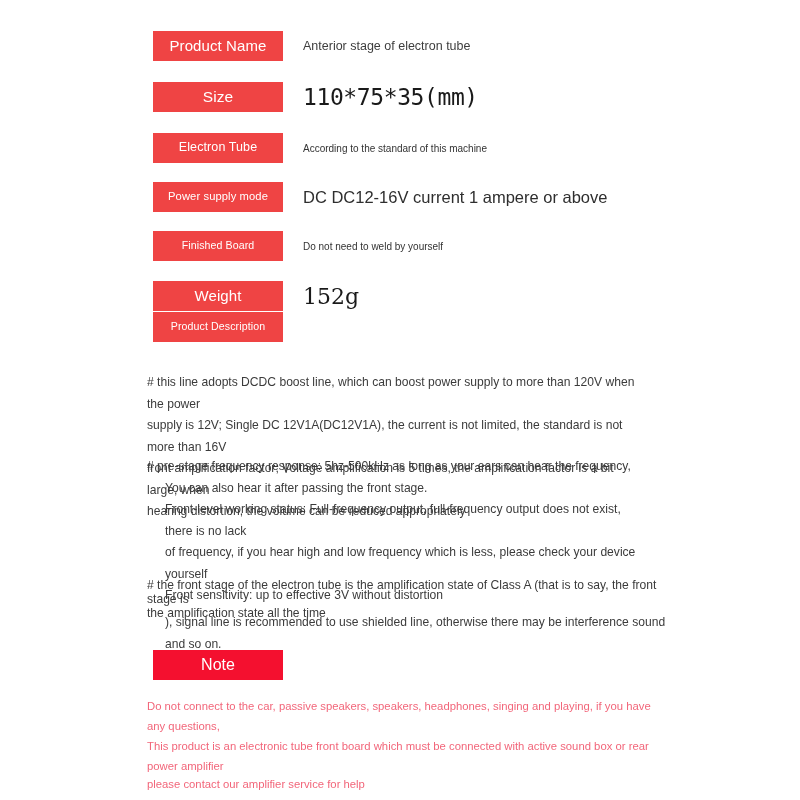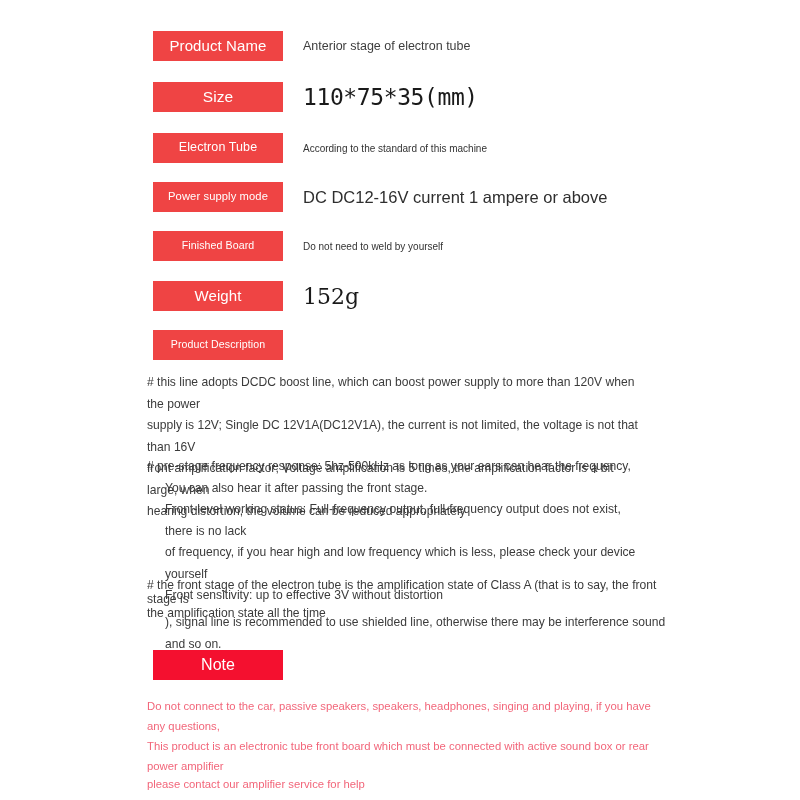--- a/index.html
+++ b/index.html
@@ -153,28 +153,28 @@
         <div class="spec-value val-lg">DC DC12-16V current 1 ampere or above</div>
       </div>
       <div class="spec-row" style="top: 231px;">
         <div class="spec-label lbl-xs">Finished Board</div>
         <div class="spec-value val-md">Do not need to weld by yourself</div>
       </div>
       <div class="spec-row" style="top: 281px;">
         <div class="spec-label lbl-lg">Weight</div>
         <div class="spec-value val-serif">152g</div>
       </div>
-      <div class="spec-row" style="top: 330px;">
+      <div class="spec-row" style="top: 312px;">
         <div class="spec-label lbl-xs">Product Description</div>
       </div>
     </div>
 
   <div class="desc-block" id="desc-para-1" style="top:372px;">
       <p># this line adopts DCDC boost line, which can boost power supply to more than 120V when the power</p>
-      <p>supply is 12V; Single DC 12V1A(DC12V1A), the current is not limited, the voltage is not that than 16V</p>
+      <p>supply is 12V; Single DC 12V1A(DC12V1A), the current is not limited, the standard is not more than 16V</p>
       <p>front amplification factor; Voltage amplification is 5 times, the amplification factor is a bit large, when</p>
       <p>hearing distortion, the volume can be reduced appropriately</p>
     </div>
 
   <div class="desc-block" id="desc-para-2" style="top:456px;">
       <p># pre-stage frequency response: 5hz-500kHz as long as your ears can hear the frequency,</p>
       <p class=" indent-1">You can also hear it after passing the front stage.</p>
       <p class=" indent-1">Front-level working status: Full-frequency output, full-frequency output does not exist, there is no lack</p>
       <p class=" indent-1">of frequency, if you hear high and low frequency which is less, please check your device yourself</p>
       <p class=" indent-1">Front sensitivity: up to effective 3V without distortion</p>

